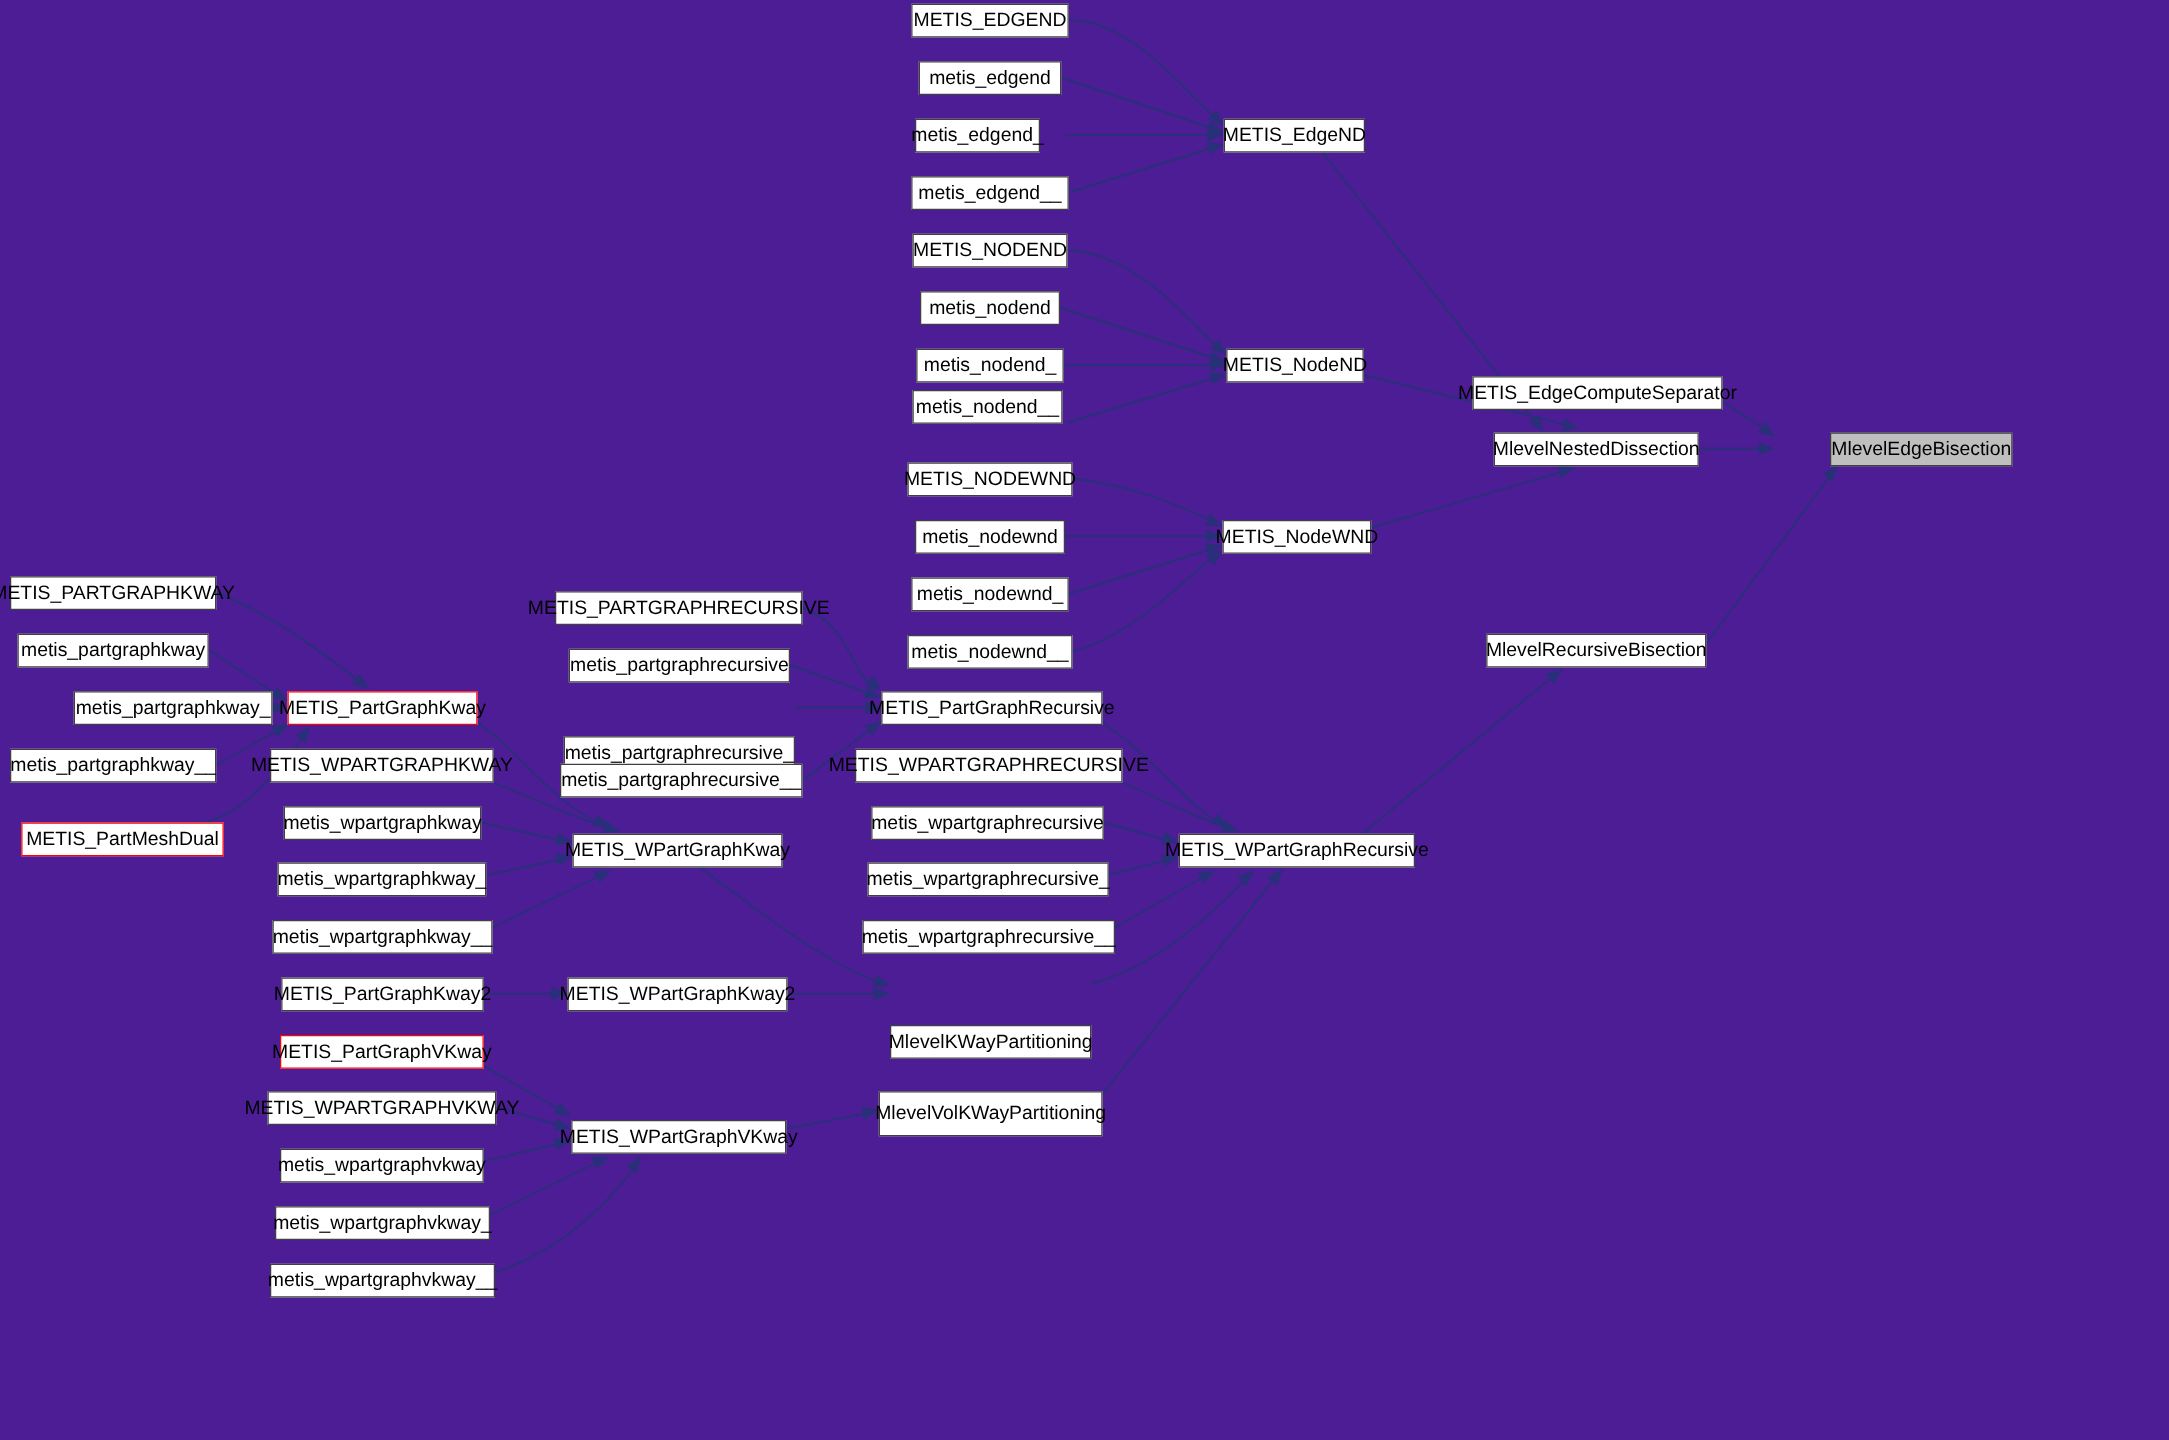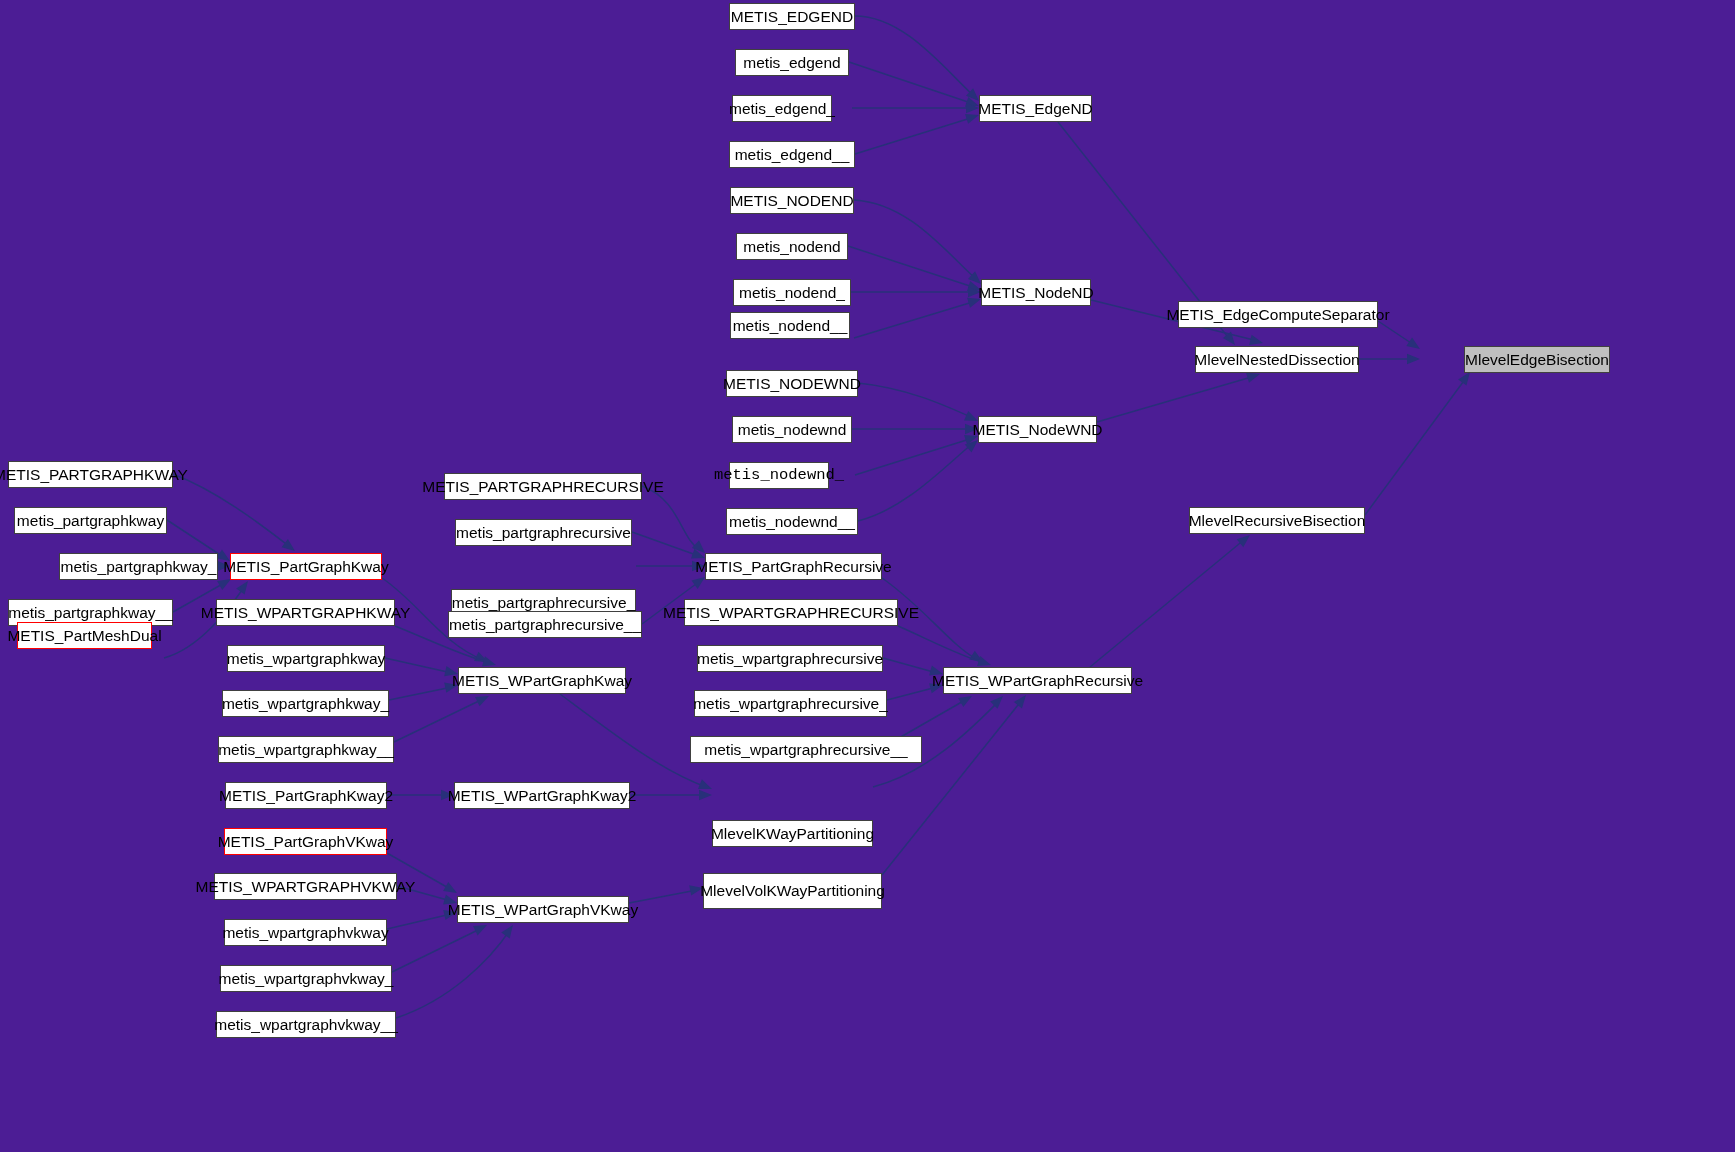--- a/index.html
+++ b/index.html
@@ -283,21 +283,21 @@
       </div>
       <div class="node" style="left: 981px; top: 279px; width: 110px; height: 27px;">
         <span class="node-label">METIS_NodeND</span>
       </div>
       <div class="node" style="left: 726px; top: 370px; width: 132px; height: 27px;">
         <span class="node-label">METIS_NODEWND</span>
       </div>
       <div class="node" style="left: 732px; top: 416px; width: 120px; height: 27px;">
         <span class="node-label">metis_nodewnd</span>
       </div>
-      <div class="node" style="left: 729px; top: 462px; width: 100px; height: 27px; font-family: Liberation Mono, monospace;">
+      <div class="node" style="left: 729px; top: 462px; width: 126px; height: 27px;">
         <span class="node-label">metis_nodewnd_</span>
       </div>
       <div class="node" style="left: 726px; top: 508px; width: 132px; height: 27px;">
         <span class="node-label">metis_nodewnd__</span>
       </div>
       <div class="node" style="left: 978px; top: 416px; width: 119px; height: 27px;">
         <span class="node-label">METIS_NodeWND</span>
       </div>
       <div class="node" style="left: 1178px; top: 301px; width: 200px; height: 27px;">
         <span class="node-label">METIS_EdgeComputeSeparator</span>
@@ -316,21 +316,21 @@
       </div>
       <div class="node" style="left: 14px; top: 507px; width: 153px; height: 27px;">
         <span class="node-label">metis_partgraphkway</span>
       </div>
       <div class="node" style="left: 11px; top: 553px; width: 159px; height: 27px; margin-left: 48px;">
         <span class="node-label">metis_partgraphkway_</span>
       </div>
       <div class="node" style="left: 8px; top: 599px; width: 165px; height: 27px;">
         <span class="node-label">metis_partgraphkway__</span>
       </div>
-      <div class="node red" style="left: 17px; top: 622px; width: 135px; height: 27px;">
+      <div class="node red" style="left: 17px; top: 658px; width: 162px; height: 27px;">
         <span class="node-label">METIS_PartMeshDual</span>
       </div>
       <div class="node red" style="left: 230px; top: 553px; width: 152px; height: 27px;">
         <span class="node-label">METIS_PartGraphKway</span>
       </div>
       <div class="node" style="left: 216px; top: 599px; width: 179px; height: 27px;">
         <span class="node-label">METIS_WPARTGRAPHKWAY</span>
       </div>
       <div class="node" style="left: 227px; top: 645px; width: 158px; height: 27px;">
         <span class="node-label">metis_wpartgraphkway</span>
@@ -385,21 +385,21 @@
       </div>
       <div class="node" style="left: 684px; top: 599px; width: 214px; height: 27px;">
         <span class="node-label">METIS_WPARTGRAPHRECURSIVE</span>
       </div>
       <div class="node" style="left: 697px; top: 645px; width: 186px; height: 27px;">
         <span class="node-label">metis_wpartgraphrecursive</span>
       </div>
       <div class="node" style="left: 694px; top: 690px; width: 193px; height: 27px;">
         <span class="node-label">metis_wpartgraphrecursive_</span>
       </div>
-      <div class="node" style="left: 690px; top: 736px; width: 232px; height: 27px;">
+      <div class="node" style="left: 690px; top: 736px; width: 202px; height: 27px;">
         <span class="node-label">metis_wpartgraphrecursive__</span>
       </div>
       <div class="node" style="left: 712px; top: 820px; width: 161px; height: 27px;">
         <span class="node-label">MlevelKWayPartitioning</span>
       </div>
       <div class="node" style="left: 703px; top: 873px; width: 179px; height: 36px;">
         <span class="node-label">MlevelVolKWayPartitioning</span>
       </div>
       <div class="node" style="left: 943px; top: 667px; width: 189px; height: 27px;">
         <span class="node-label">METIS_WPartGraphRecursive</span>

